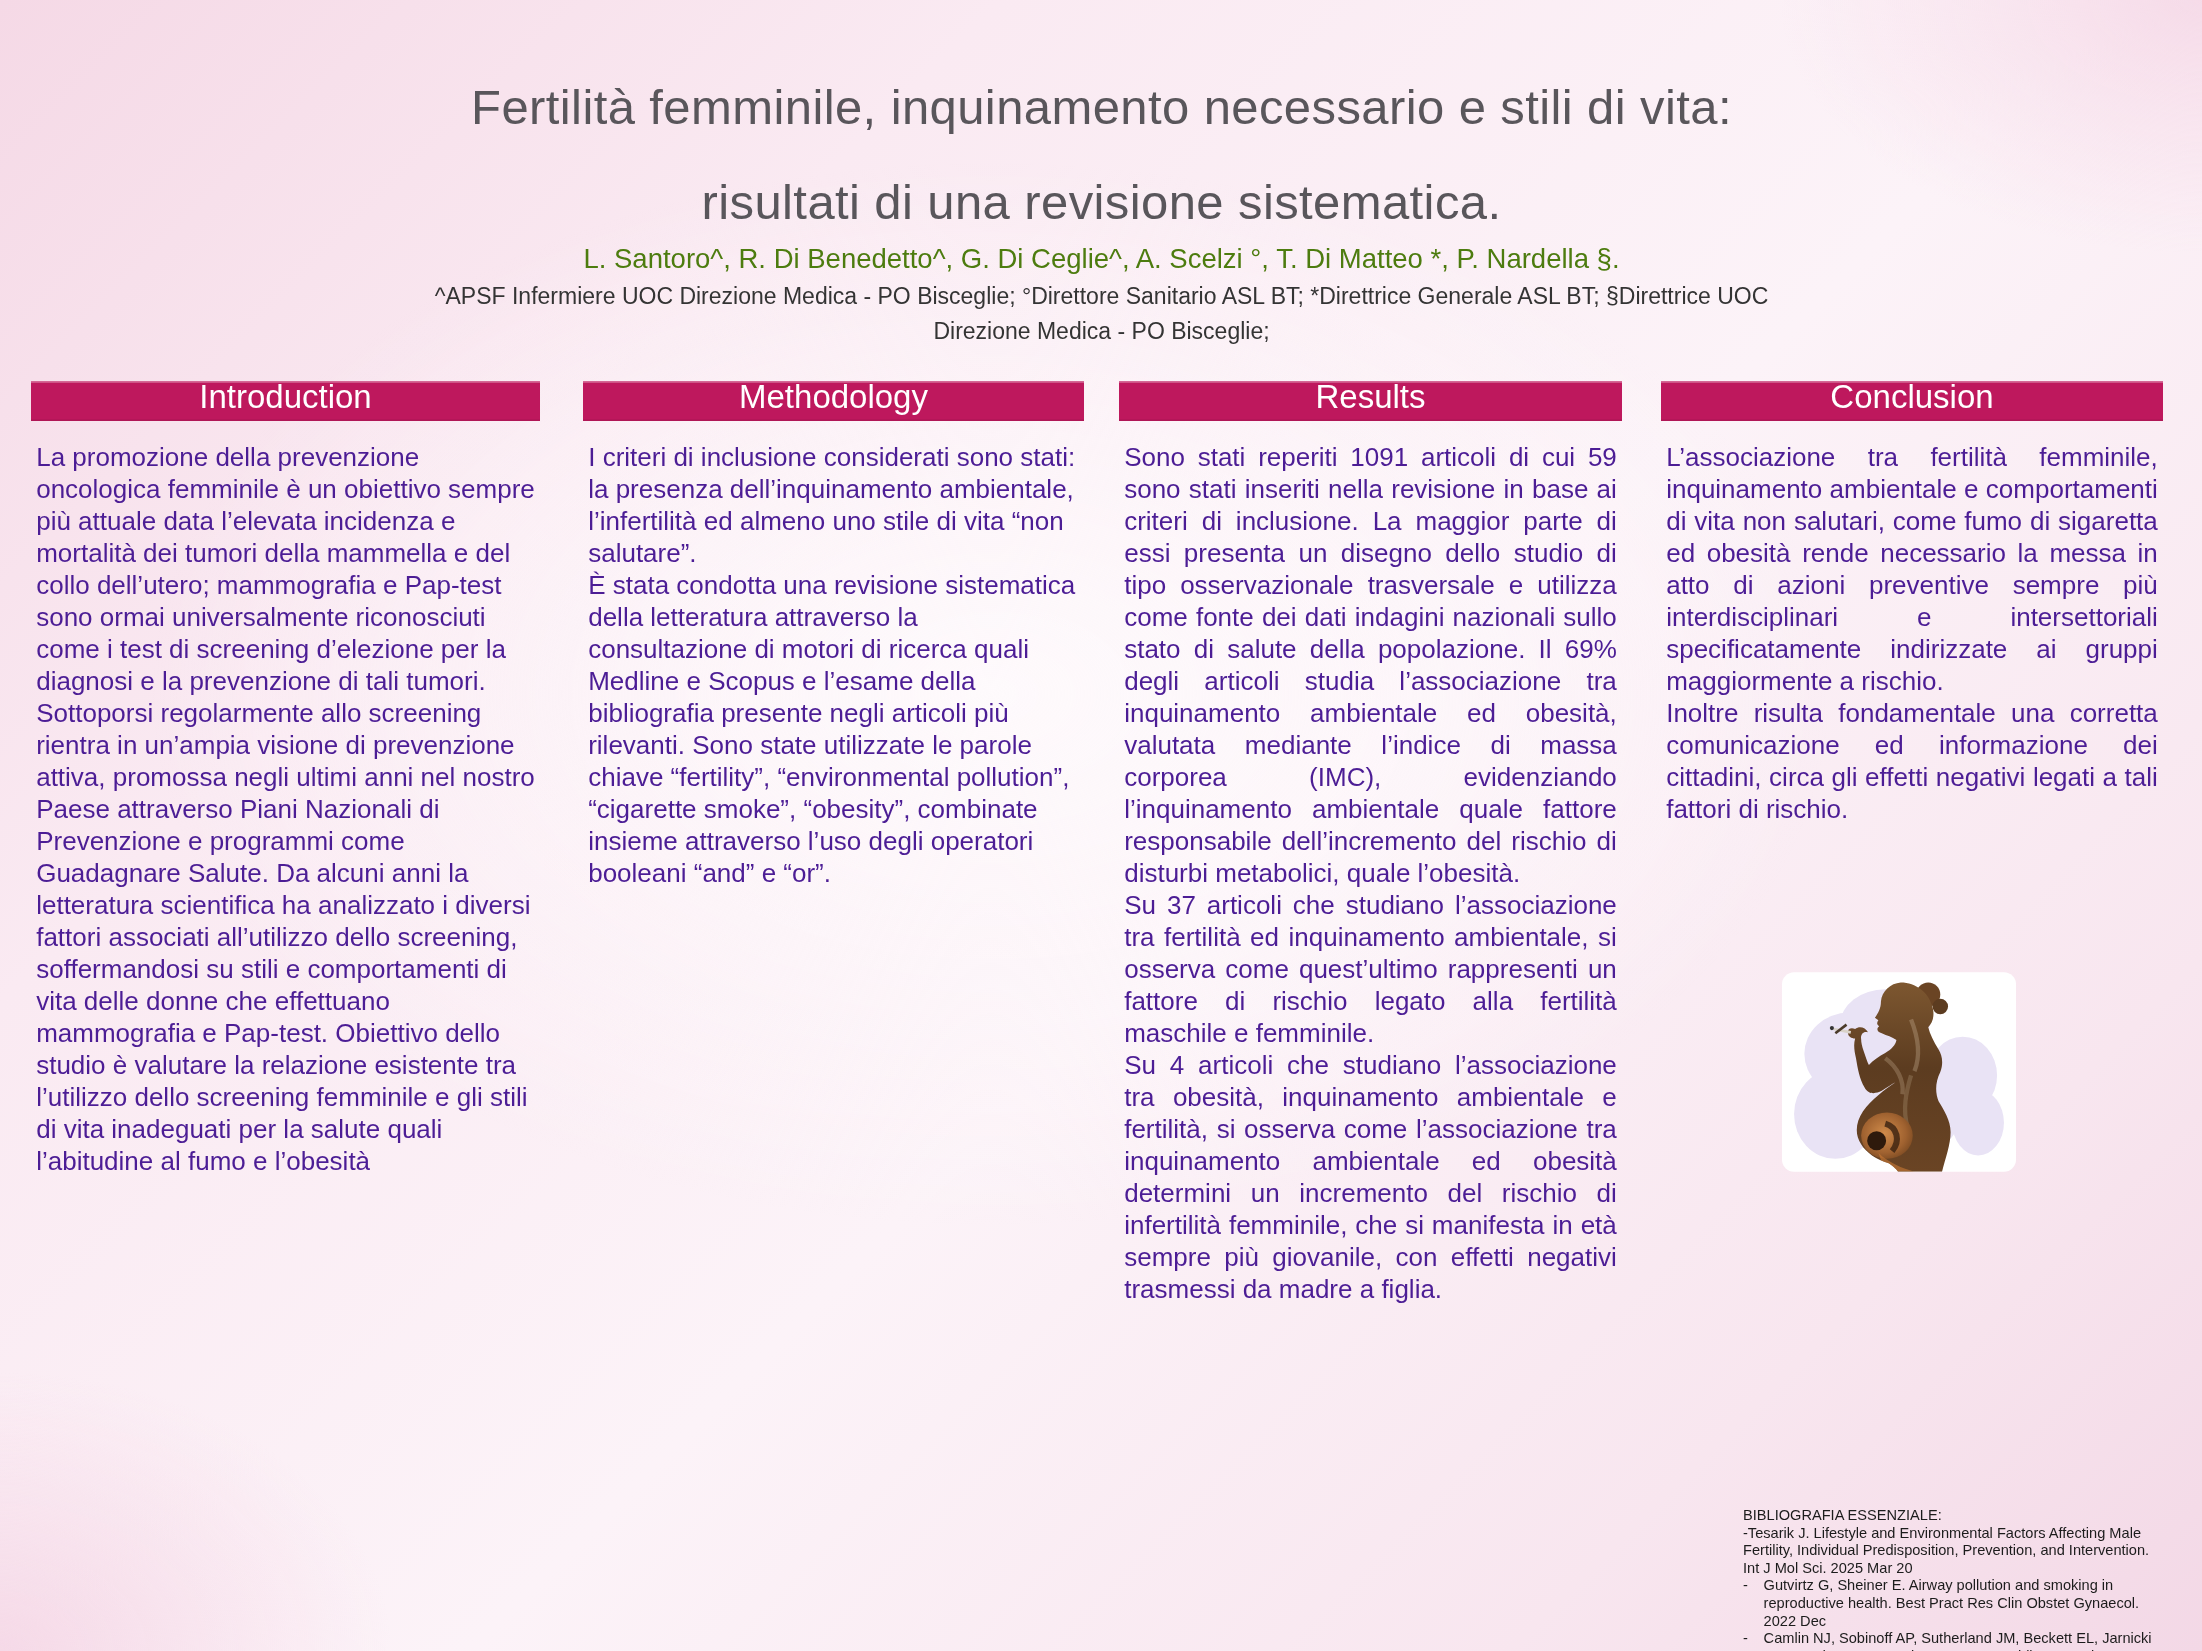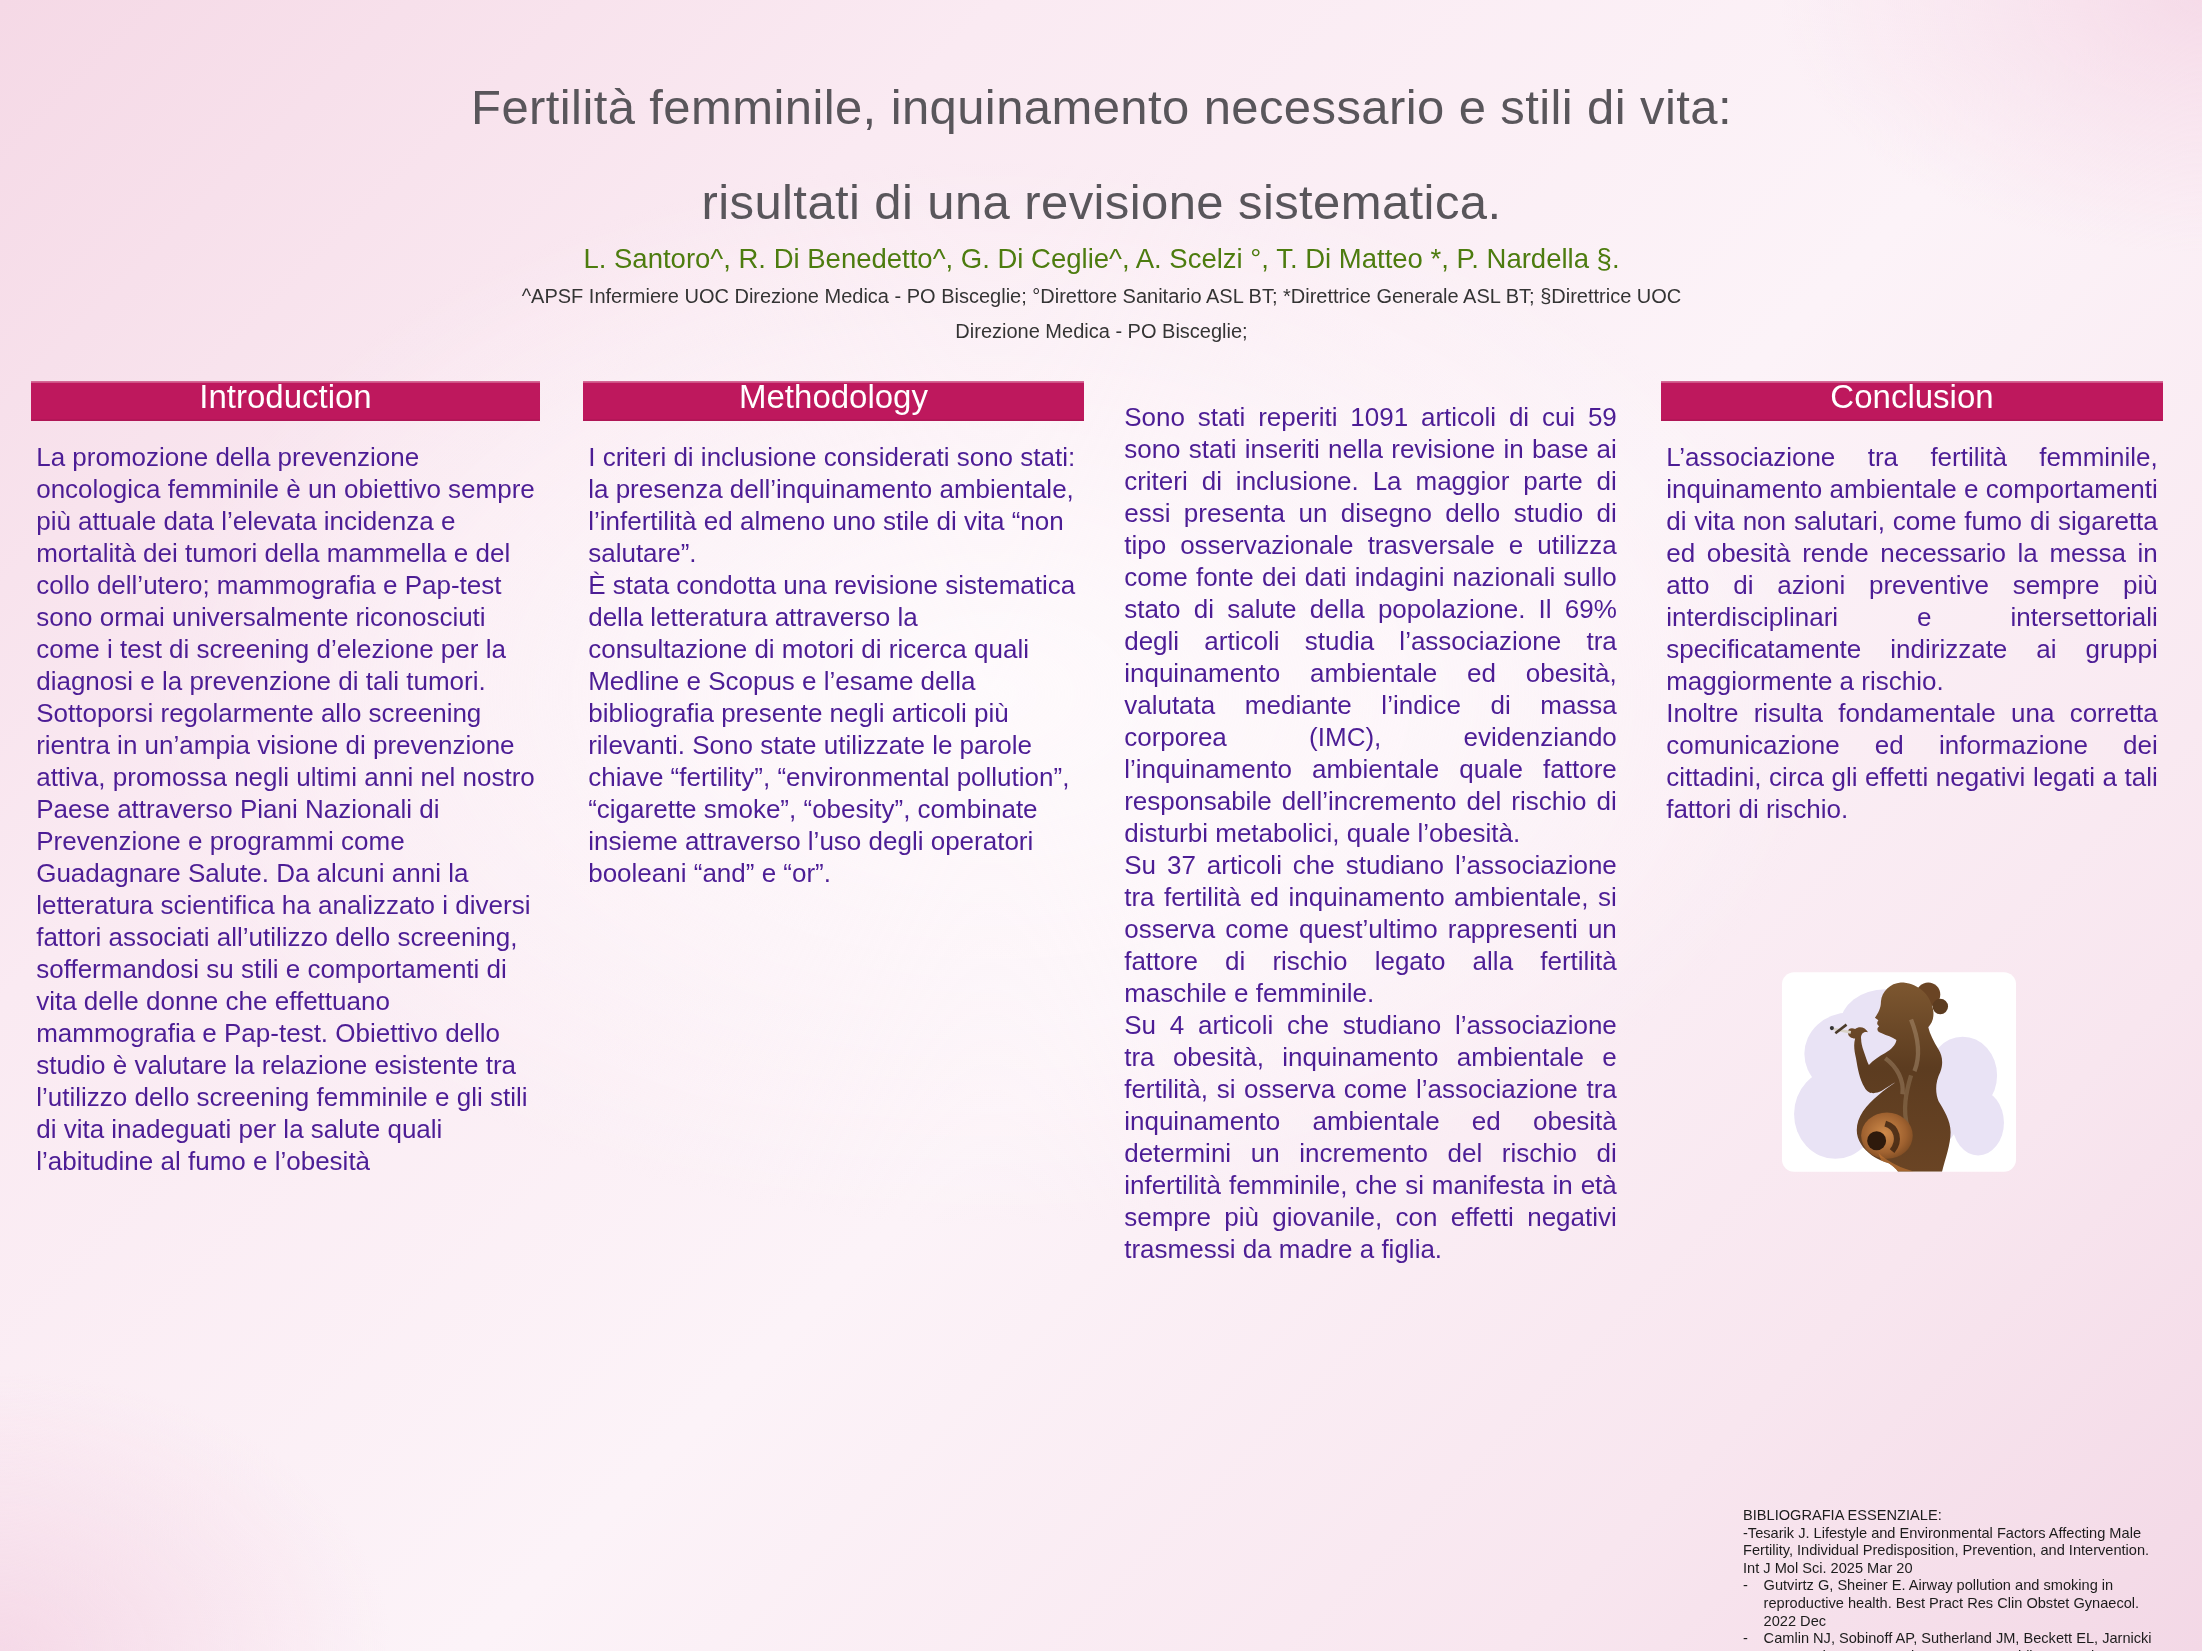--- a/index.html
+++ b/index.html
@@ -9,21 +9,21 @@
     background:
       radial-gradient(ellipse 1291px 817px at 45% 42%, #fefafc 0%, rgba(254,250,252,0) 65%),
       radial-gradient(ellipse 602px 361px at 100% 0%, rgba(245,215,230,.85) 0%, rgba(245,215,230,0) 70%),
       radial-gradient(ellipse 602px 430px at 0% 100%, rgba(244,212,228,.8) 0%, rgba(244,212,228,0) 65%),
       linear-gradient(135deg, #f5d9e6 0%, #faeaf2 26%, #fcf3f8 55%, #f8e6ef 82%, #f3d8e6 100%);
   }
   .abs{position:absolute;}
   .title{top:60px;left:0;width:100%;text-align:center;color:#59565b;
          font-size:49px;line-height:95px;font-weight:400;letter-spacing:0.4px;}
   .authors{top:243px;left:0;width:100%;text-align:center;color:#4d7c0f;font-size:27.5px;}
-  .affil{top:279px;left:0;width:100%;text-align:center;color:#343434;font-size:20px;line-height:35px;}
+  .affil{top:279px;left:0;width:100%;text-align:center;color:#343434;font-size:23px;line-height:35px;}
   .col{position:absolute;top:381px;}
   .bar{height:40px;background:#be185d;color:#fff;text-align:center;
        font-size:33px;line-height:31px;
        box-shadow:inset 0 1.7px 0 rgba(255,255,255,.35), inset 0 -1.7px 0 rgba(0,0,0,.07);}
   .colbody{margin-top:20px;padding:0 5.2px;color:#4c1d95;font-size:26px;line-height:32px;}
   .colbody p{margin:0;}
   .justify p{text-align:justify;}
   .bib{color:#1c1c1c;font-size:14.6px;line-height:17.6px;}
   .bib-title{margin:16px 0 0 0;}
   .bib-entry{margin:0;}
@@ -61,20 +61,23 @@
     <div class="bar">
       <span>Methodology</span>
     </div>
     <div class="colbody">
       <p>I criteri di inclusione considerati sono stati: la presenza dell’inquinamento ambientale, l’infertilità ed almeno uno stile di vita “non salutare”.</p>
       <p>È stata condotta una revisione sistematica della letteratura attraverso la consultazione di motori di ricerca quali Medline e Scopus e l’esame della bibliografia presente negli articoli più rilevanti. Sono state utilizzate le parole chiave “fertility”, “environmental pollution”, “cigarette smoke”, “obesity”, combinate insieme attraverso l’uso degli operatori booleani “and” e “or”.</p>
     </div>
   </div>
 
   <div class="col" style="left:1119px;width:503px;">
+    <div class="bar">
+      <span>Results</span>
+    </div>
     <div class="colbody justify">
       <p>Sono stati reperiti 1091 articoli di cui 59 sono stati inseriti nella revisione in base ai criteri di inclusione. La maggior parte di essi presenta un disegno dello studio di tipo osservazionale trasversale e utilizza come fonte dei dati indagini nazionali sullo stato di salute della popolazione.  Il 69% degli articoli studia l’associazione tra inquinamento ambientale ed obesità, valutata mediante l’indice di massa corporea (IMC), evidenziando l’inquinamento ambientale quale fattore responsabile dell’incremento del rischio di disturbi metabolici, quale l’obesità.</p>
       <p>Su 37 articoli che studiano l’associazione tra fertilità ed inquinamento ambientale, si osserva come quest’ultimo rappresenti un fattore di rischio legato alla fertilità maschile e femminile.</p>
       <p>Su 4 articoli che studiano l’associazione tra obesità,  inquinamento ambientale e fertilità, si osserva come l’associazione tra inquinamento ambientale ed obesità determini un incremento del rischio di infertilità femminile, che si manifesta in età sempre più giovanile, con effetti negativi trasmessi da madre a figlia.</p>
     </div>
   </div>
 
   <div class="col" style="left:1661px;width:502px;">
     <div class="bar">
       <span>Conclusion</span>

